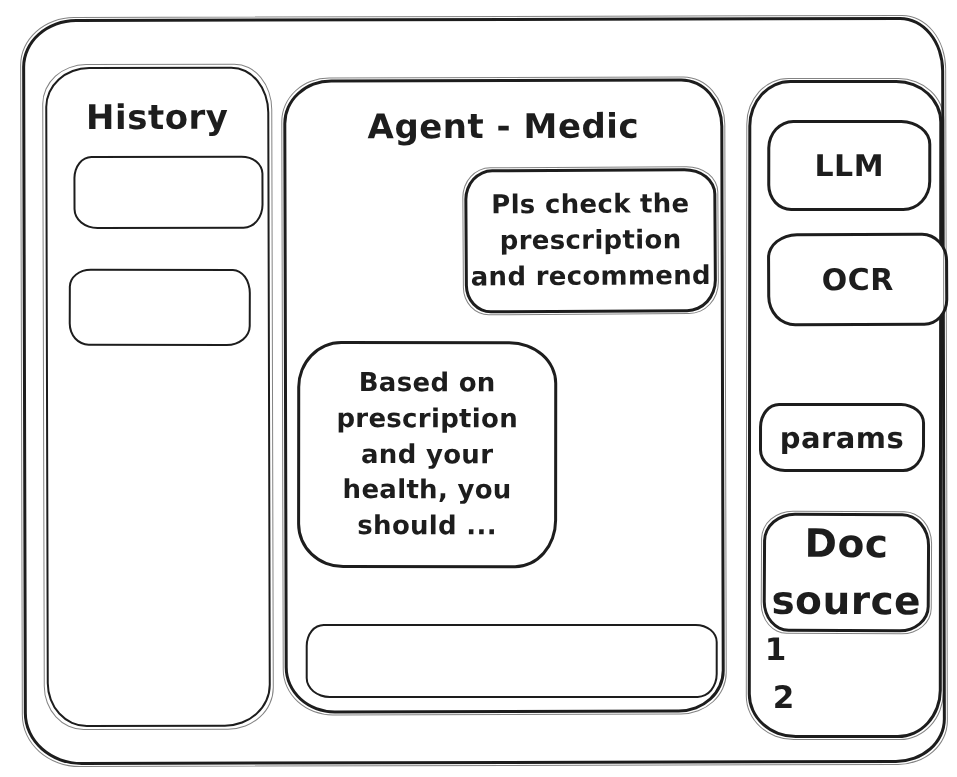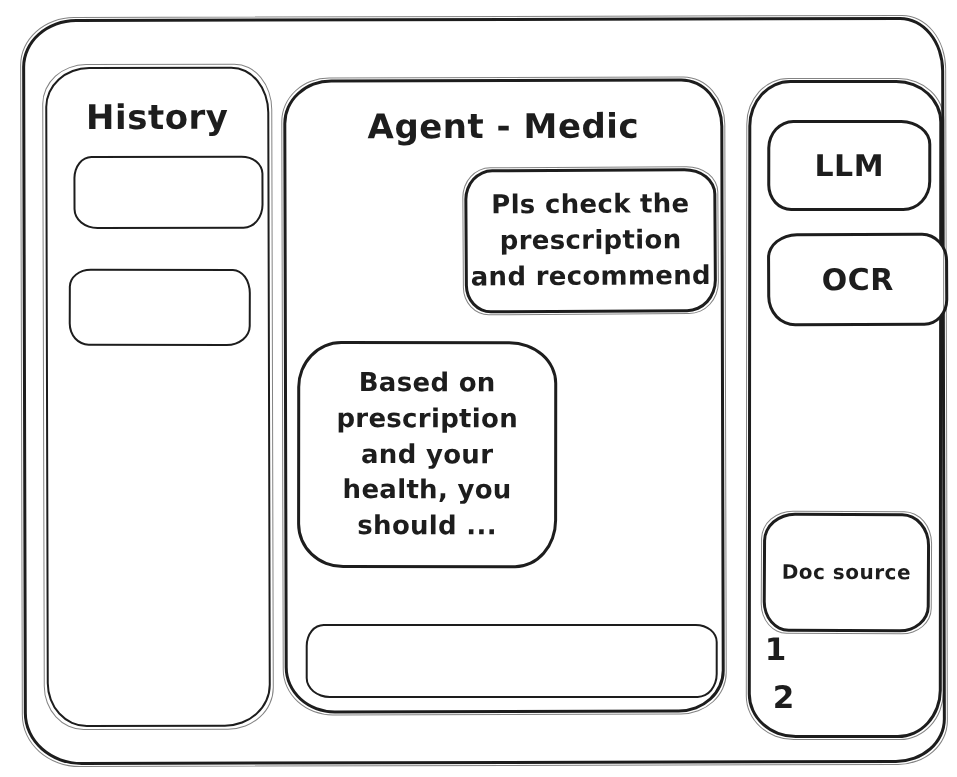--- a/index.html
+++ b/index.html
@@ -157,21 +157,21 @@
   }
   .tool-params {
     left: 8px; top: 320px;
     width: 166px; height: 69px;
     font-size: 29px;
     border-radius: 20px 24px 22px 26px / 24px 20px 26px 22px;
   }
   .tool-doc {
     left: 12px; top: 430px;
     width: 167px; height: 119px;
-    font-size: 20px;
+    font-size: 39px;
     line-height: 1.45;
     text-align: center;
     border-radius: 32px 28px 30px 26px / 28px 32px 26px 30px;
     transform: rotate(0.25deg);
   }
   .doc-num {
     position: absolute;
     font-size: 31px;
     font-weight: bold;
     cursor: pointer;
@@ -207,19 +207,20 @@
 health, you
 should ...</span>
       </div>
 
       <input class="chat-input" type="text" value="" style="">
     </main>
 
     <aside class="sk sk2 panel-right">
       <button class="tool tool-llm">LLM</button>
       <button class="tool tool-ocr">OCR</button>
+      <button class="tool tool-params">params</button>
       <button class="tool tool-doc sk2">Doc source</button>
       <div class="doc-num doc-num-1">1</div>
       <div class="doc-num doc-num-2">2</div>
     </aside>
 
   </div>
 </div>
 
 </body></html>

